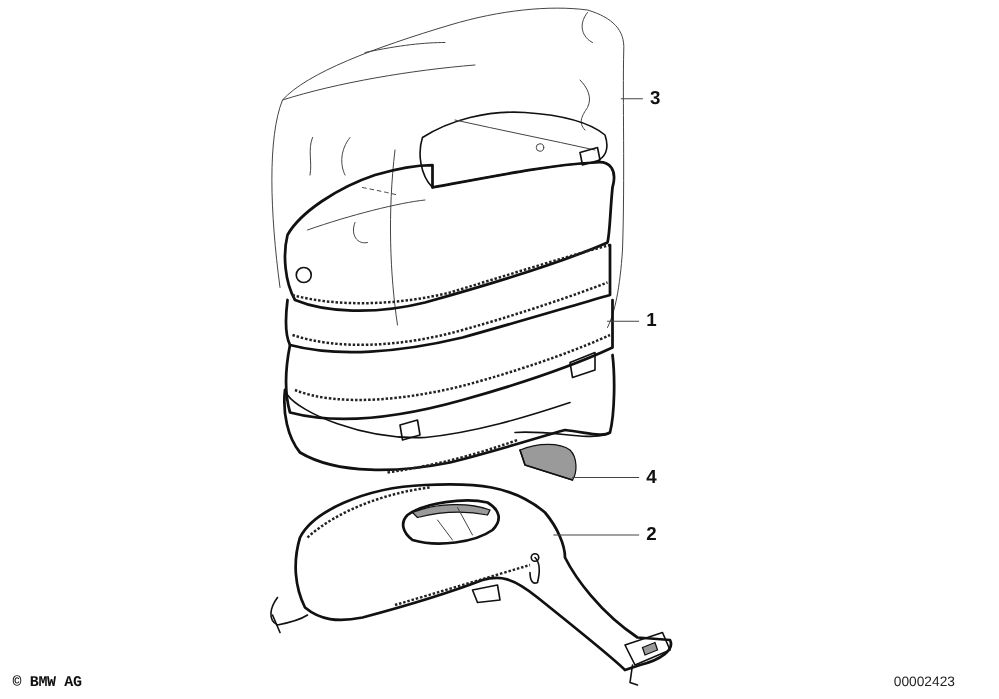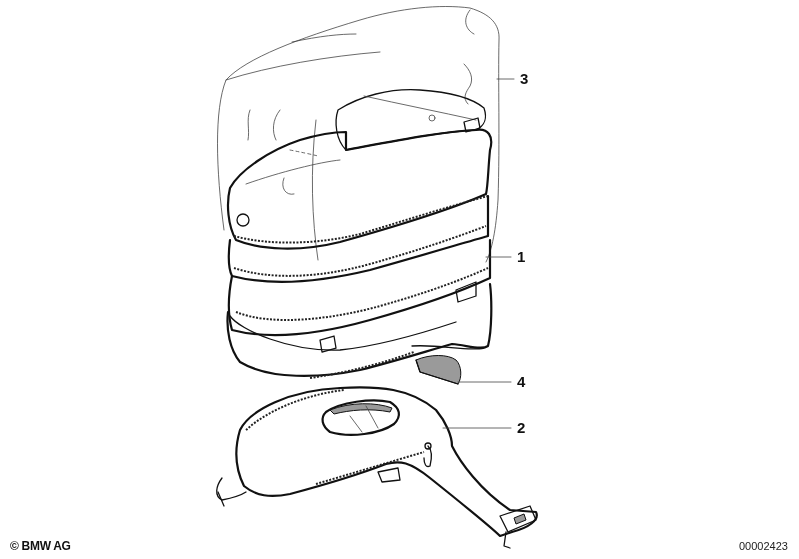--- a/index.html
+++ b/index.html
@@ -1,20 +1,20 @@
 <!DOCTYPE html>
 <html><head>
 <meta charset="utf-8">
 <style>
   html, body { margin: 0; padding: 0; background: #ffffff; }
   body { width: 799px; height: 559px; position: relative; overflow: hidden; font-family: "Liberation Sans", sans-serif; }
   #diagram { position: absolute; left: 0; top: 0; width: 799px; height: 559px; }
   .callout-label { position: absolute; font-family: "Liberation Sans", sans-serif; font-weight: bold; font-size: 15px; color: #111; line-height: 1; }
-  .footer-copyright { position: absolute; left: 10px; top: 539px; font-family: Liberation Sans, sans-serif; font-weight: bold; font-size: 12px; color: #111; letter-spacing: -0.3px; }
-  .footer-id { position: absolute; left: 739px; top: 540px; font-family: "Liberation Sans", sans-serif; font-size: 11px; color: #222; }
+  .footer-copyright { position: absolute; left: 10px; top: 539px; font-family: Liberation Mono, monospace; font-weight: bold; font-size: 12px; color: #111; letter-spacing: -0.3px; }
+  .footer-id { position: absolute; left: 715px; top: 540px; font-family: "Liberation Sans", sans-serif; font-size: 11px; color: #222; }
   svg .ln { fill: none; stroke: #111; stroke-linecap: round; stroke-linejoin: round; }
   svg .thin { stroke-width: 0.8; stroke: #444; }
   svg .med { stroke-width: 1.3; }
   svg .thick { stroke-width: 2.2; }
   svg .zip { stroke-width: 2; stroke-dasharray: 2 1.5; stroke: #222; fill: none; }
   svg .fill-grey { fill: #9a9a9a; stroke: #111; stroke-width: 1; }
 </style>
 </head>
 <body>
 

